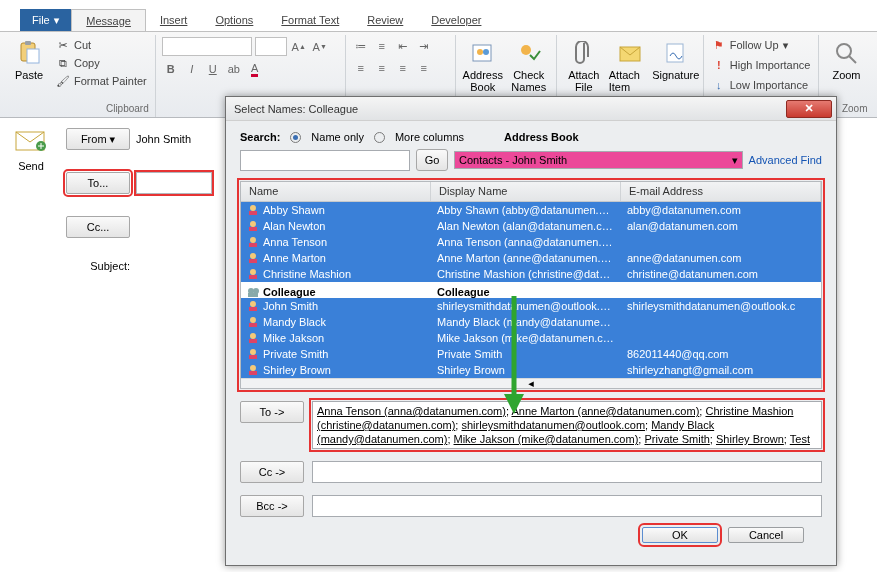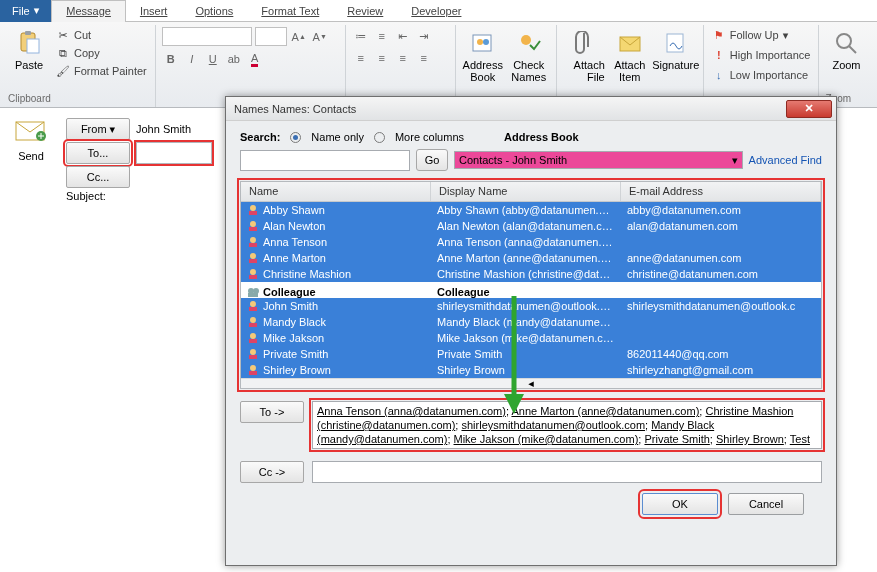--- a/index.html
+++ b/index.html
@@ -1,42 +1,42 @@
 <!DOCTYPE html>
 <html><head>
 <meta charset="utf-8">
 <style>
 * { box-sizing: border-box; margin: 0; padding: 0; font-family: "Segoe UI", Tahoma, sans-serif; font-size: 11px; }
 body { background: #fff; width: 877px; height: 572px; overflow: hidden; position: relative; }
 
 
-.tabs-row { display: flex; height: 22px; align-items: center; border-bottom: 1px solid #c0c0c0; background: #fff; }
+.tabs-row { display: flex; height: 32px; align-items: flex-end; border-bottom: 1px solid #c0c0c0; background: #fff; padding-left: 20px; }
 .tab-file { background: #2a63a0; color: #fff; padding: 3px 12px; height: 22px; display: flex; align-items: center; gap: 4px; }
 .tab { padding: 3px 14px; height: 22px; color: #444; display: flex; align-items: center; cursor: default; text-decoration: underline; }
 .tab.active { background: #f3f3f3; border: 1px solid #c0c0c0; border-bottom: none; }
 
 
 .ribbon { height: 86px; background: linear-gradient(#f7f7f7,#e8ebef); border-bottom: 1px solid #b7babe; display: flex; padding: 3px 2px 0; }
 .group { border-right: 1px solid #cfd3d7; display: flex; flex-direction: column; padding: 2px 6px; }
 .group-body { flex: 1; display: flex; gap: 4px; align-items: flex-start; }
-.group-label { text-align: left; color: #6a6a6a; font-size: 10px; padding: 2px 0 1px; }
+.group-label { text-align: right; color: #6a6a6a; font-size: 10px; padding: 2px 0 1px; }
 .big-btn { display: flex; flex-direction: column; align-items: center; gap: 2px; width: 42px; padding-top: 2px; }
 .big-btn .ico { width: 30px; height: 28px; display: flex; align-items: center; justify-content: center; }
 .small-btn-row { display: flex; flex-direction: column; gap: 2px; }
 .small-btn { display: flex; align-items: center; gap: 4px; padding: 1px 2px; color: #444; }
 .tiny-ico { width: 14px; height: 14px; display: inline-flex; align-items: center; justify-content: center; }
 .fmt-row { display: flex; gap: 3px; align-items: center; }
 .fmt-btn { width: 18px; height: 18px; display: flex; align-items: center; justify-content: center; color: #666; border: 1px solid transparent; }
 .select-box { border: 1px solid #c0c0c0; background: #fff; height: 19px; padding: 1px 4px; color: #888; }
 
 
 .compose { display: flex; padding: 10px 4px 4px; gap: 8px; }
 .send-col { width: 54px; display: flex; flex-direction: column; align-items: center; gap: 4px; }
 .send-ico { width: 34px; height: 28px; }
-.addr-col { display: flex; flex-direction: column; gap: 2px; }
+.addr-col { display: flex; flex-direction: column; gap: 22px; }
 .addr-row { display: flex; align-items: center; gap: 6px; }
 .addr-btn { width: 64px; height: 22px; background: linear-gradient(#fafafa,#e4e4e4); border: 1px solid #a7a7a7; border-radius: 2px; text-align: center; }
 .addr-btn.redo { outline: 2px solid #e63333; outline-offset: 1px; }
 .addr-field { width: 76px; height: 22px; border: 1px solid #b1b7bd; background: #fff; }
 .addr-field.redo { outline: 2px solid #e63333; outline-offset: 0; }
 
 
 .dialog { position: absolute; left: 225px; top: 96px; width: 612px; height: 470px; background: #eceef0; border: 1px solid #6f6f6f; box-shadow: 0 0 8px rgba(0,0,0,.4); }
 .titlebar { height: 24px; background: linear-gradient(#f5f5f5,#e1e3e5); display: flex; align-items: center; padding: 0 4px 0 8px; border-bottom: 1px solid #cfcfcf; }
 .titlebar-title { flex: 1; color: #333; }
@@ -68,21 +68,21 @@
 
 .arrow-down { position: absolute; left: 500px; top: 296px; z-index: 40; }
 
 .dest-row { display: flex; align-items: flex-start; gap: 8px; margin-top: 12px; }
 .dest-btn { width: 64px; height: 22px; background: linear-gradient(#fafafa,#e4e4e4); border: 1px solid #a7a7a7; border-radius: 2px; }
 .dest-box { flex: 1; border: 1px solid #a7abb0; background: #fff; min-height: 22px; padding: 2px 4px; line-height: 14px; }
 .dest-box.redo { outline: 2px solid #e63333; outline-offset: 1px; }
 .ul { text-decoration: underline; }
 
 .dlg-footer { display: flex; justify-content: flex-end; gap: 10px; padding: 10px 18px 0; }
-.ok-btn, .cancel-btn { width: 76px; height: 22px; border: 1px solid #9b9ea1; background: linear-gradient(#fafafa,#e4e4e4); border-radius: 2px; }
+.ok-btn, .cancel-btn { width: 76px; height: 16px; border: 1px solid #9b9ea1; background: linear-gradient(#fafafa,#e4e4e4); border-radius: 2px; }
 .ok-btn { outline: 2px solid #e63333; outline-offset: 2px; border: 1px solid #5b8dd0; }
 
 svg { display: block; }
 </style>
 </head>
 <body>
 
 <div class="tabs-row">
   <div class="tab-file">
     <span>File</span>
@@ -200,30 +200,30 @@
   </div>
 
   <div class="group">
     <div class="group-body">
       <div class="big-btn">
           <span class="ico">
             <svg width="20" height="24">
               <path d="M10 2 v16 a4 4 0 0 1 -8 0 v-12 a6 6 0 0 1 12 0 v10" stroke="#7a7a7a" stroke-width="2" fill="none"></path>
             </svg>
           </span>
-          <span style="text-align:right">Attach File</span>
+          <span style="text-align:center">Attach File</span>
         </div>
       <div class="big-btn">
           <span class="ico">
             <svg width="24" height="20">
               <rect x="2" y="4" width="20" height="14" fill="#f4d772" stroke="#c7a53a"></rect>
               <path d="M2 4 l10 8 l10 -8" stroke="#c7a53a" fill="none"></path>
             </svg>
           </span>
-          <span style="text-align:center">Attach Item</span>
+          <span style="text-align:left">Attach Item</span>
         </div>
       <div class="big-btn">
           <span class="ico">
             <svg width="24" height="22">
               <rect x="3" y="2" width="16" height="18" fill="#fff" stroke="#9bb5d4"></rect>
               <path d="M6 14 q3 -6 6 0 t6 0" stroke="#3a6fb3" fill="none"></path>
             </svg>
           </span>
           <span style="text-align:center">Signature</span>
         </div>
@@ -287,28 +287,28 @@
     </div>
     <div class="addr-row">
       <button class="addr-btn redo">To...</button>
       <div class="addr-field redo"></div>
     </div>
     <div class="addr-row">
       <button class="addr-btn">Cc...</button>
       <div class="addr-field" style="border:none"></div>
     </div>
     <div class="addr-row">
-      <span style="width:64px;text-align:left">Subject:</span>
+      <span style="width:64px;text-align:right">Subject:</span>
     </div>
   </div>
 </div>
 
 <div class="dialog">
   <div class="titlebar">
-    <span class="titlebar-title">Names Names: Contacts</span>
+    <span class="titlebar-title">Select Names: Colleague</span>
     <div class="close-btn">
         <span>✕</span>
       </div>
   </div>
   <div class="dlg-body">
     <div class="search-row">
       <span class="lbl-strong">Search:</span>
       <span class="radio checked"></span>
       <span>Name only</span>
       <span class="radio"></span>
@@ -479,20 +479,24 @@
     </div>
 
     <div class="dest-row">
       <button class="dest-btn">To -&gt;</button>
       <div class="dest-box redo" id="to-box"><span class="ul">Anna Tenson (anna@datanumen.com)</span>; <span class="ul">Anne Marton (anne@datanumen.com)</span>; <span class="ul">Christine Mashion (christine@datanumen.com)</span>; <span class="ul">shirleysmithdatanumen@outlook.com</span>; <span class="ul">Mandy Black (mandy@datanumen.com)</span>; <span class="ul">Mike Jakson (mike@datanumen.com)</span>; <span class="ul">Private Smith</span>; <span class="ul">Shirley Brown</span>; <span class="ul">Test</span></div>
     </div>
     <div class="dest-row">
       <button class="dest-btn">Cc -&gt;</button>
       <div class="dest-box"></div>
     </div>
+    <div class="dest-row">
+      <button class="dest-btn">Bcc -&gt;</button>
+      <div class="dest-box"></div>
+    </div>
 
     <div class="dlg-footer">
       <button class="ok-btn">OK</button>
       <button class="cancel-btn">Cancel</button>
     </div>
   </div>
 </div>
 
 <div class="arrow-down">
   <svg width="28" height="120">

